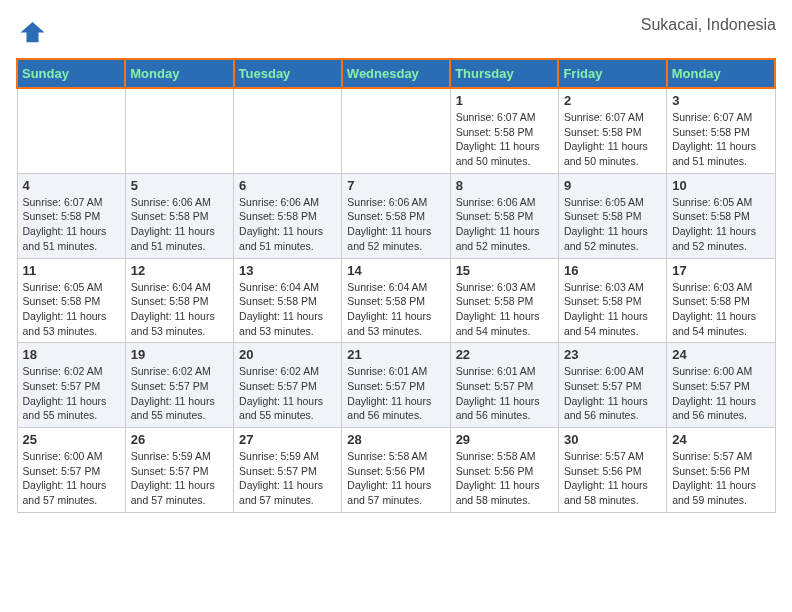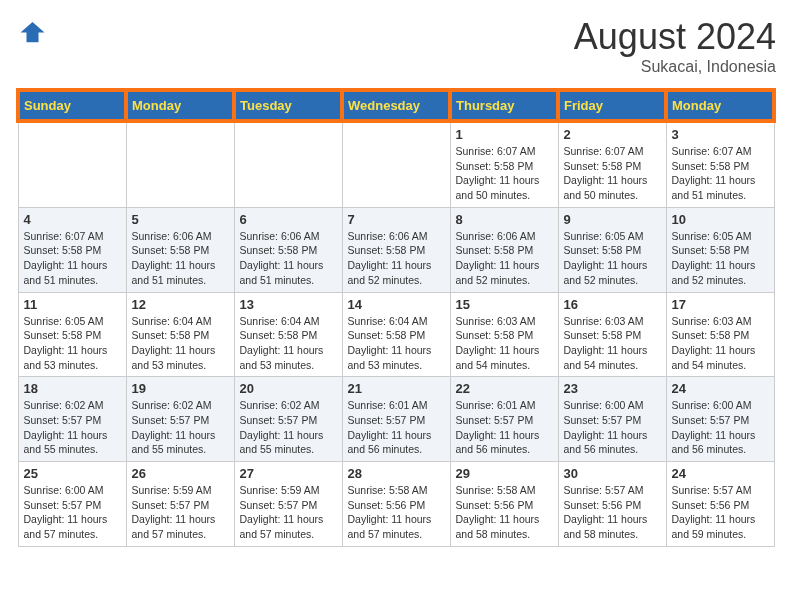--- a/index.html
+++ b/index.html
@@ -41,25 +41,25 @@
     .location {
       font-size: 16px;
       color: #555;
     }
     .calendar {
       width: 100%;
       border-collapse: collapse;
     }
     .calendar th {
       background-color: #2a6db5;
-      color: #fde047;
+      color: #86efac;
       font-size: 13px;
       padding: 6px 4px;
       text-align: left;
-      border: 4px solid #f97316;
+      border: 2px solid #f97316;
       font-weight: bold;
     }
     .calendar td {
       border: 1px solid #ccc;
       vertical-align: top;
       padding: 4px 5px;
       font-size: 11px;
       width: calc(100% / 7);
       background: #fff;
     }
@@ -88,21 +88,20 @@
 </head>
 <body>
 
 <div class="header">
   <div class="logo">
     <svg class="logo-icon" viewBox="0 0 40 40">
       <polygon points="22,8 38,22 30,22 30,35 14,35 14,22 6,22" fill="#2a6db5"></polygon>
     </svg>
   </div>
   <div class="title-block">
-    <div class="month-year">August 2024</div>
     <div class="location">Sukacai, Indonesia</div>
   </div>
 </div>
 
 <table class="calendar">
   <thead>
     <tr>
     <th>Sunday</th>
         <th>Monday</th>
         <th>Tuesday</th>

